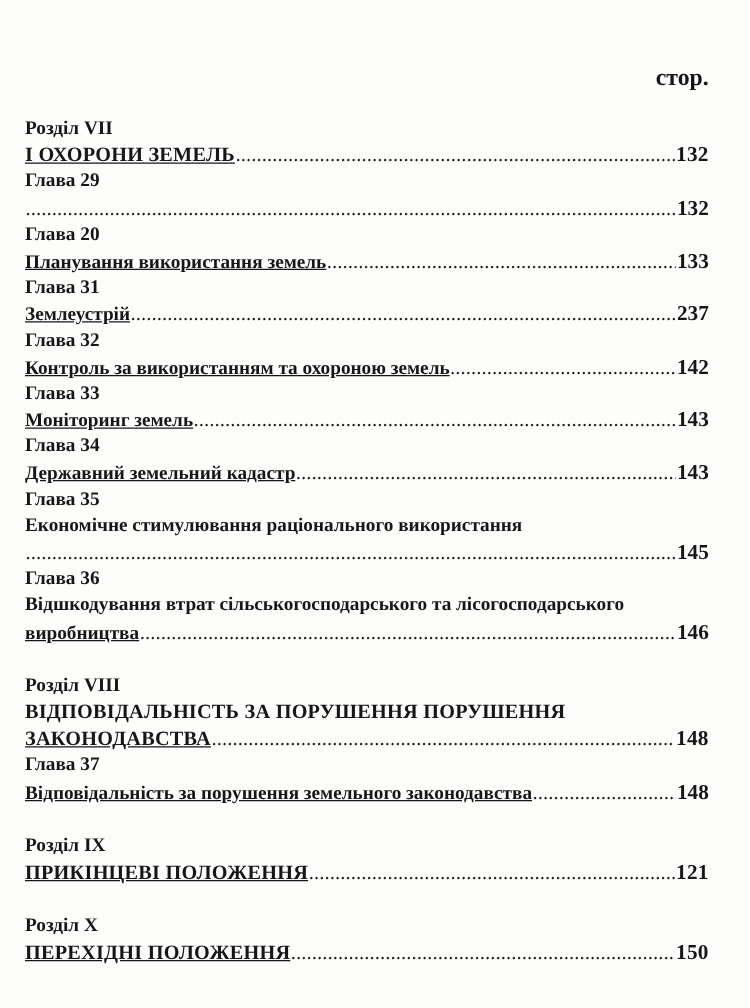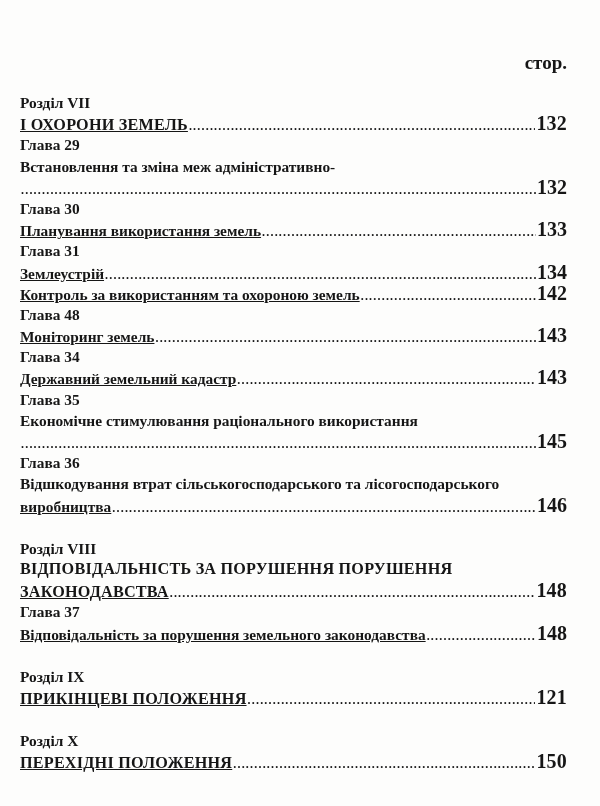--- a/index.html
+++ b/index.html
@@ -17,67 +17,67 @@
     }
     .line.caps { font-size: 16.2px; letter-spacing: 0.2px; }
     .line .t { flex: 0 0 auto; text-decoration: underline; }
     .line .dots {
       flex: 1 1 auto; overflow: hidden; white-space: nowrap; letter-spacing: 1.2px;
       font-weight: bold; font-size: 12px; margin: 0 1px; clip-path: inset(0);
     }
     .line .dots::after {
       content: "......................................................................................................................................................................................";
     }
-    .line .n { flex: 0 0 auto; font-size: 20px; }
+    .line .n { flex: 0 0 auto; font-size: 17px; }
     .gap { height: 22px; }
   </style>
 </head>
 <body>
 
 <div class="page">
   <div class="header">стор.</div>
 
   <div class="toc">
 
     <div>
       <div class="line">Розділ VII</div>
       <div class="line caps">
         <span class="t">І ОХОРОНИ ЗЕМЕЛЬ</span>
         <span class="dots"></span>
         <span class="n">132</span>
       </div>
 
       <div class="line">Глава 29</div>
-      <div class="line">Встановлення та зміна меж адміністративно-</div>
       <div class="line">
         <span class="dots"></span>
         <span class="n">132</span>
       </div>
 
-      <div class="line">Глава 30</div>
+      <div class="line">Глава 20</div>
       <div class="line">
         <span class="t">Планування використання земель </span>
         <span class="dots"></span>
         <span class="n">133</span>
       </div>
 
       <div class="line">Глава 31</div>
       <div class="line">
         <span class="t">Землеустрій </span>
         <span class="dots"></span>
-        <span class="n">134</span>
+        <span class="n">237</span>
       </div>
 
+      <div class="line">Глава 32</div>
       <div class="line">
         <span class="t">Контроль за використанням та охороною земель</span>
         <span class="dots"></span>
         <span class="n">142</span>
       </div>
 
-      <div class="line">Глава 48</div>
+      <div class="line">Глава 33</div>
       <div class="line">
         <span class="t">Моніторинг земель </span>
         <span class="dots"></span>
         <span class="n">143</span>
       </div>
 
       <div class="line">Глава 34</div>
       <div class="line">
         <span class="t">Державний земельний кадастр </span>
         <span class="dots"></span>

